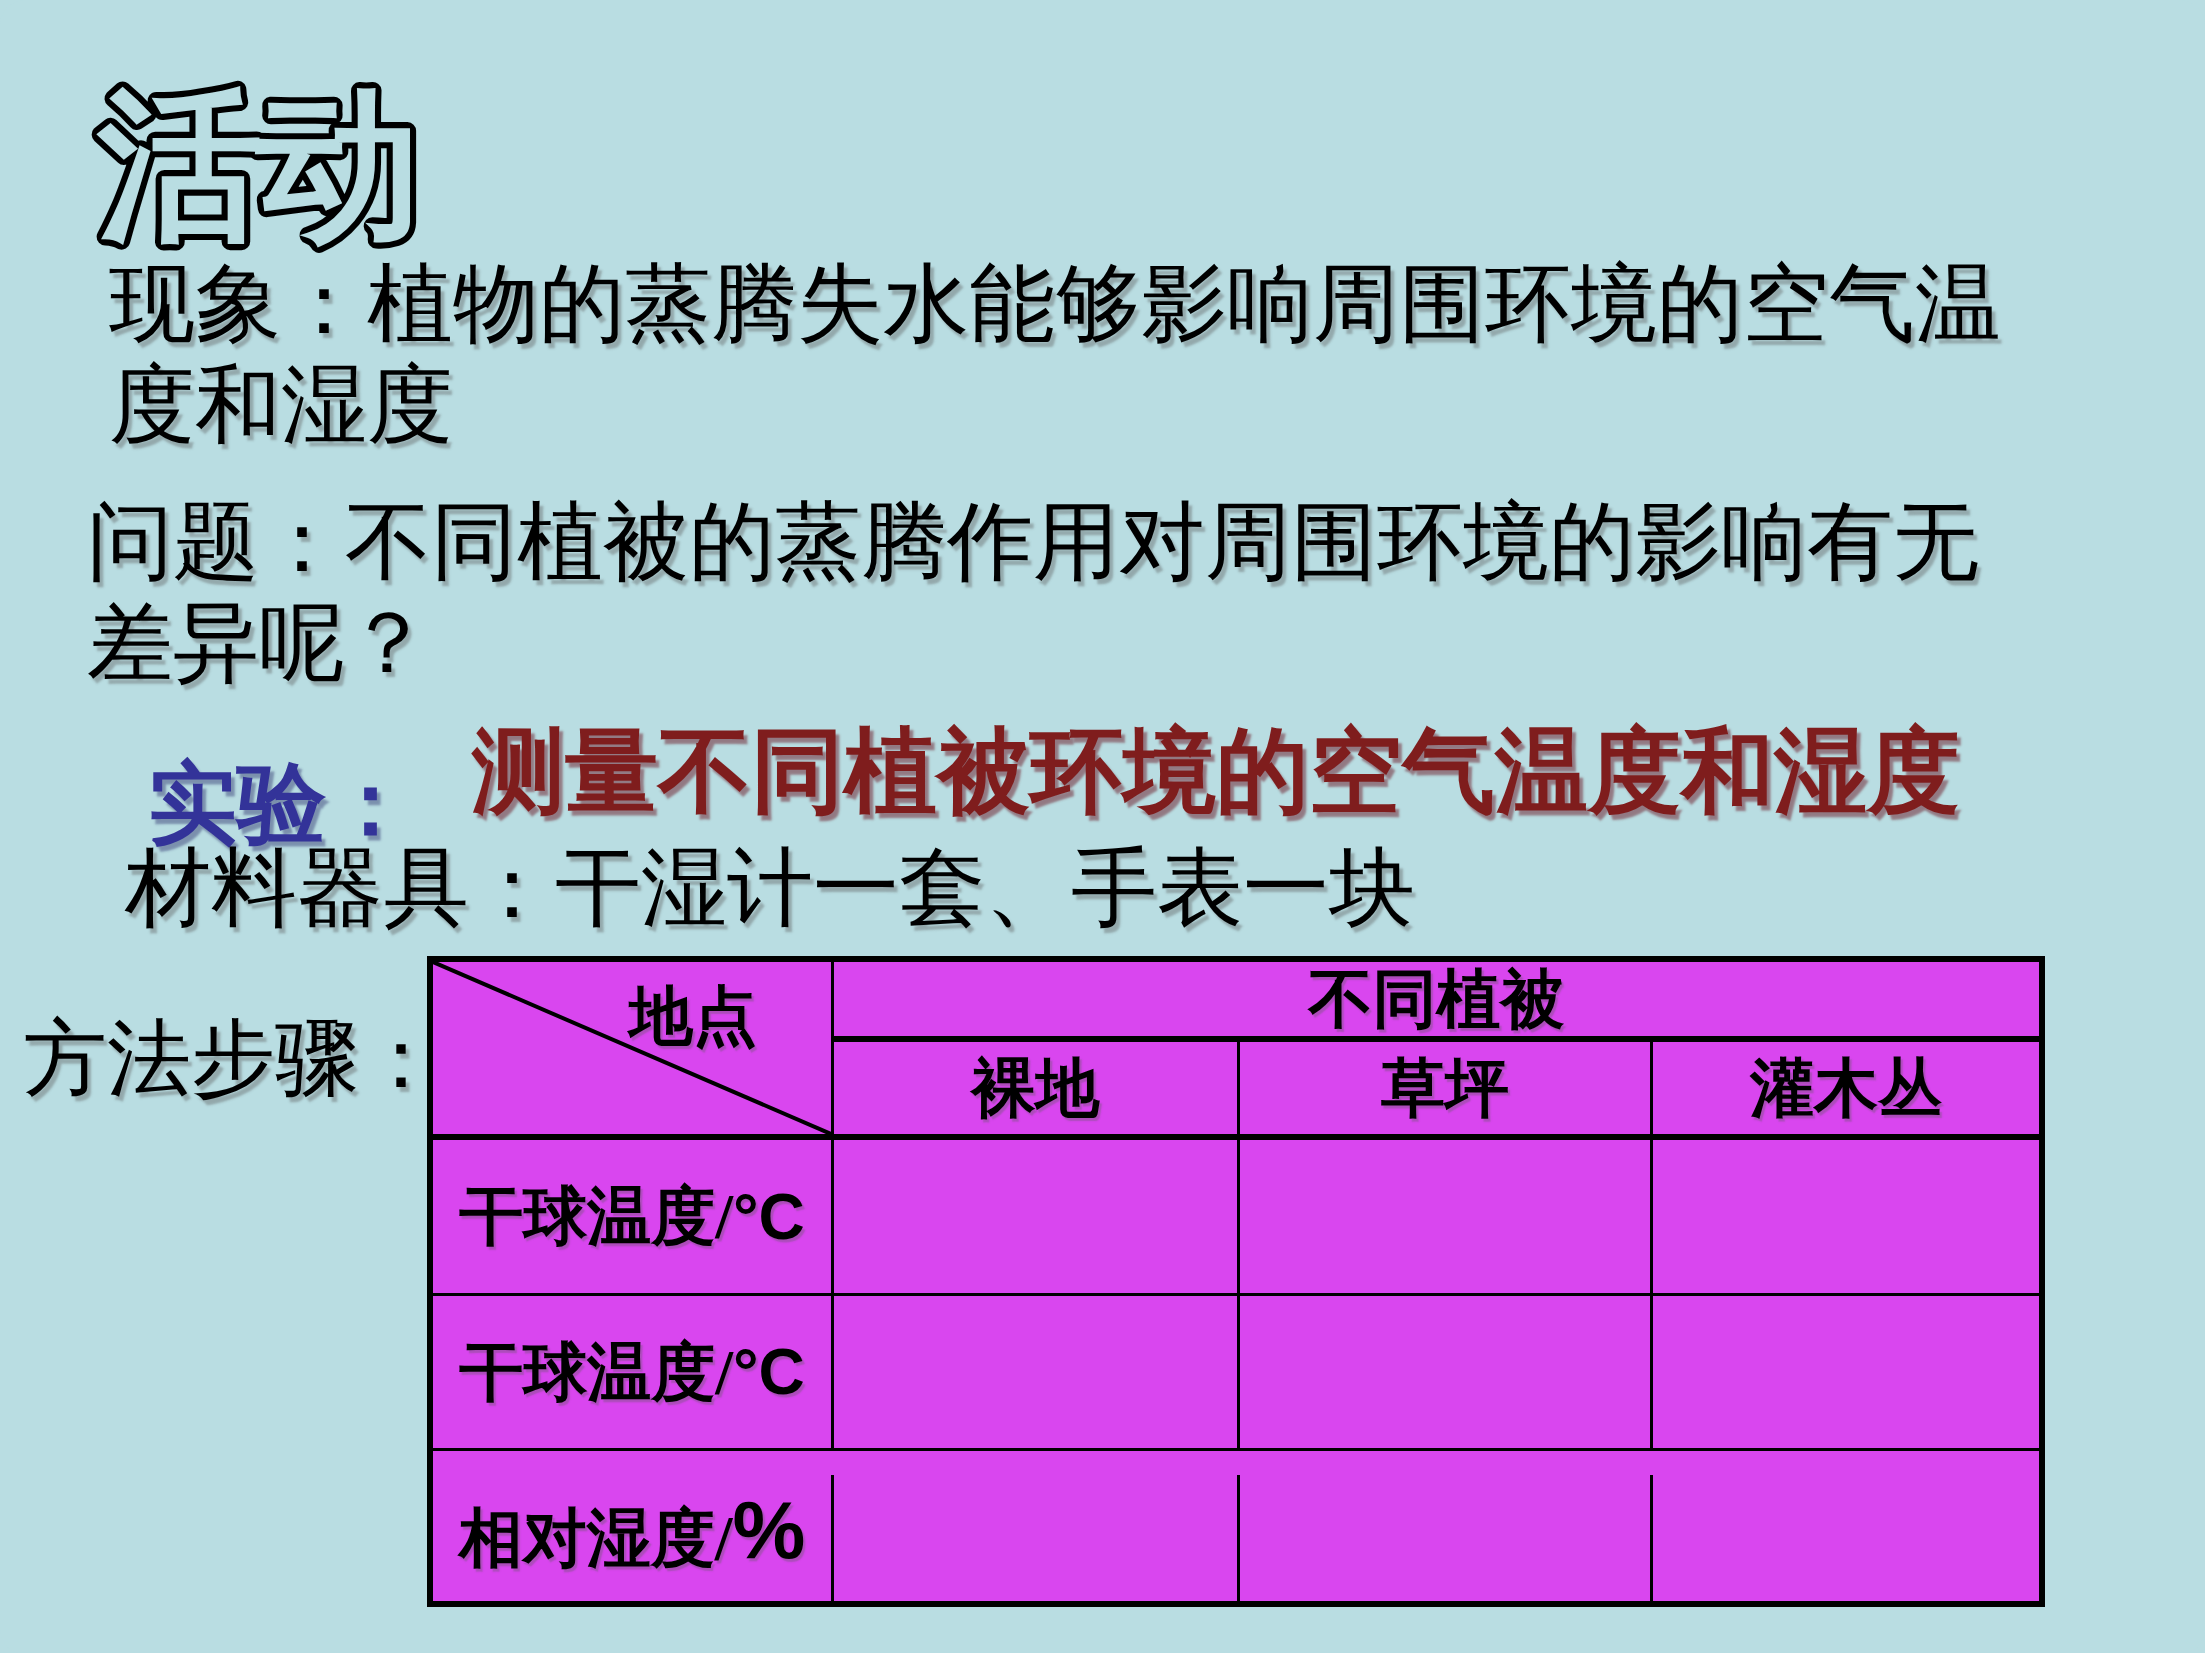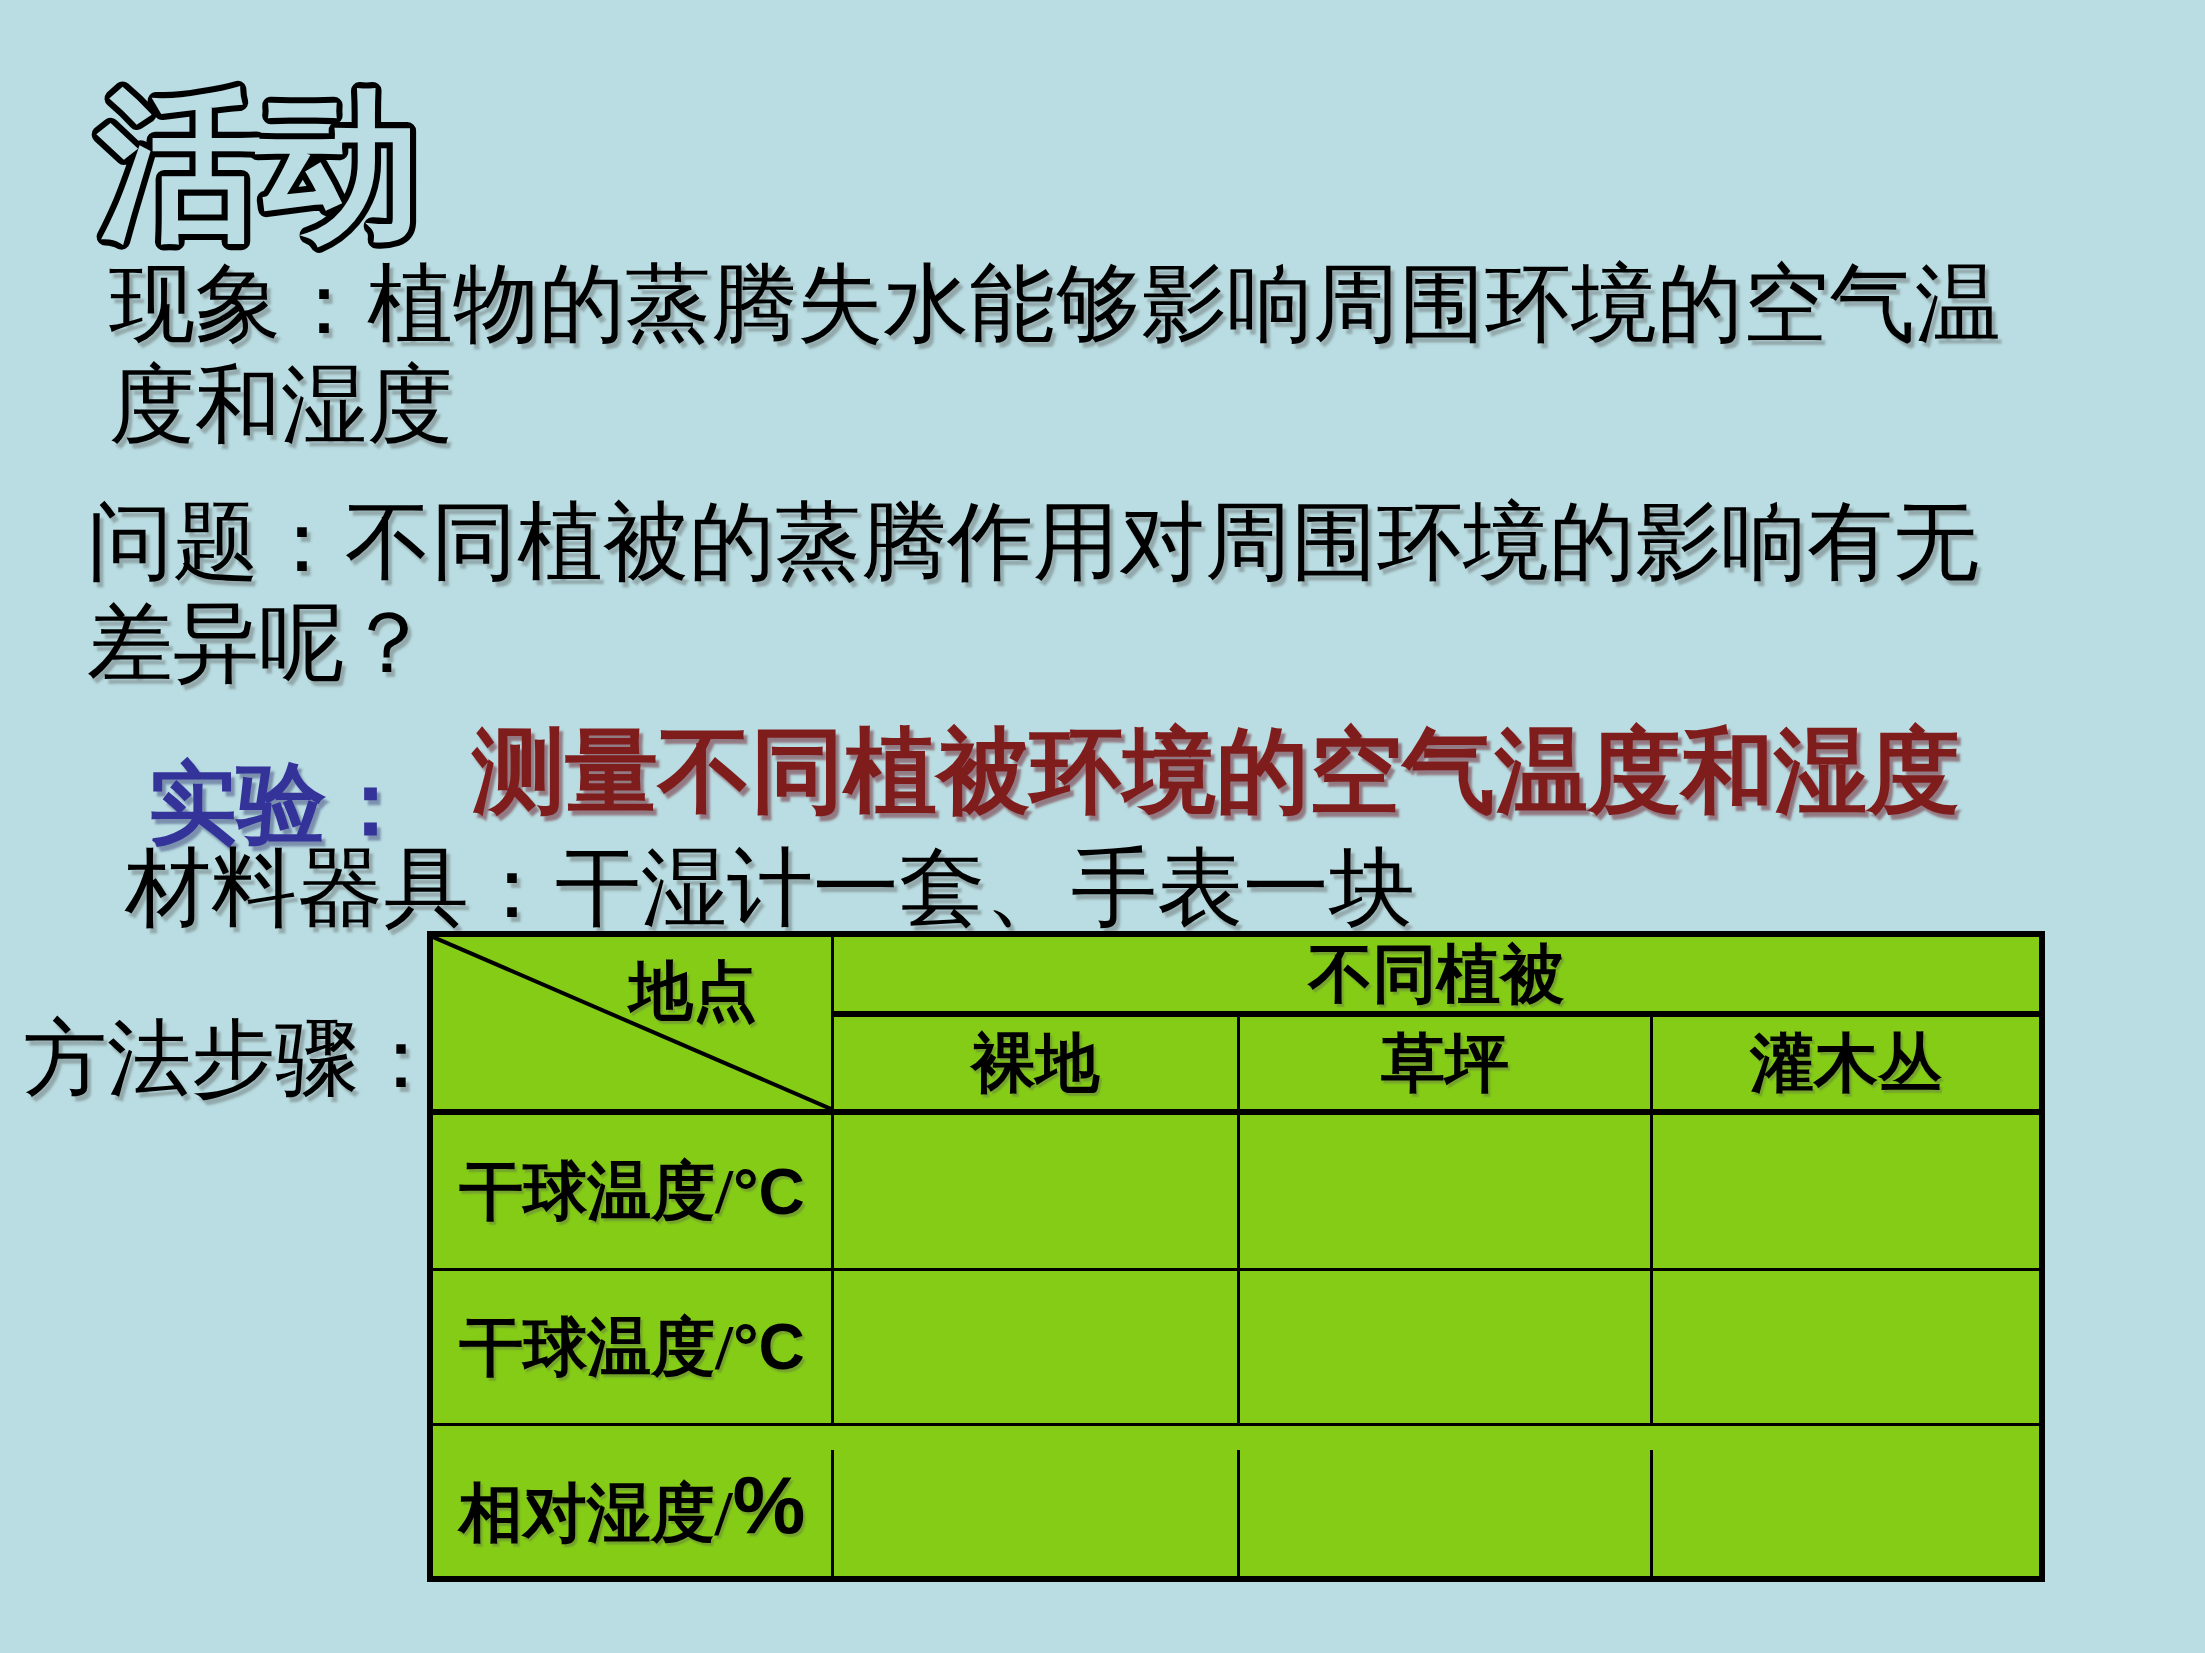--- a/index.html
+++ b/index.html
@@ -65,28 +65,28 @@
     left: 472px; top: 709px;
     font-size: 93px;
     font-weight: bold;
     color: #7f1d1d;
     white-space: nowrap;
     text-shadow: 3.8px 4.6px 2.3px rgba(100,0,15,0.45);
   }
   
   .exp-table {
     position: absolute;
-    left: 427px; top: 931px;
+    left: 427px; top: 956px;
     width: 1618px; height: 651px;
     border: 6.9px solid #000;
     box-sizing: border-box;
     display: grid;
     grid-template-columns: 401px 406px 413px 1fr;
     grid-template-rows: 80px 98px 156px 155px 1fr;
-    background: #84cc16;
+    background: #d946ef;
   }
   .cell {
     position: relative;
     border-right: 3.8px solid #000;
     border-bottom: 3.8px solid #000;
     box-sizing: border-box;
     font-size: 64px;
     font-weight: bold;
     display: flex;
     align-items: center;

